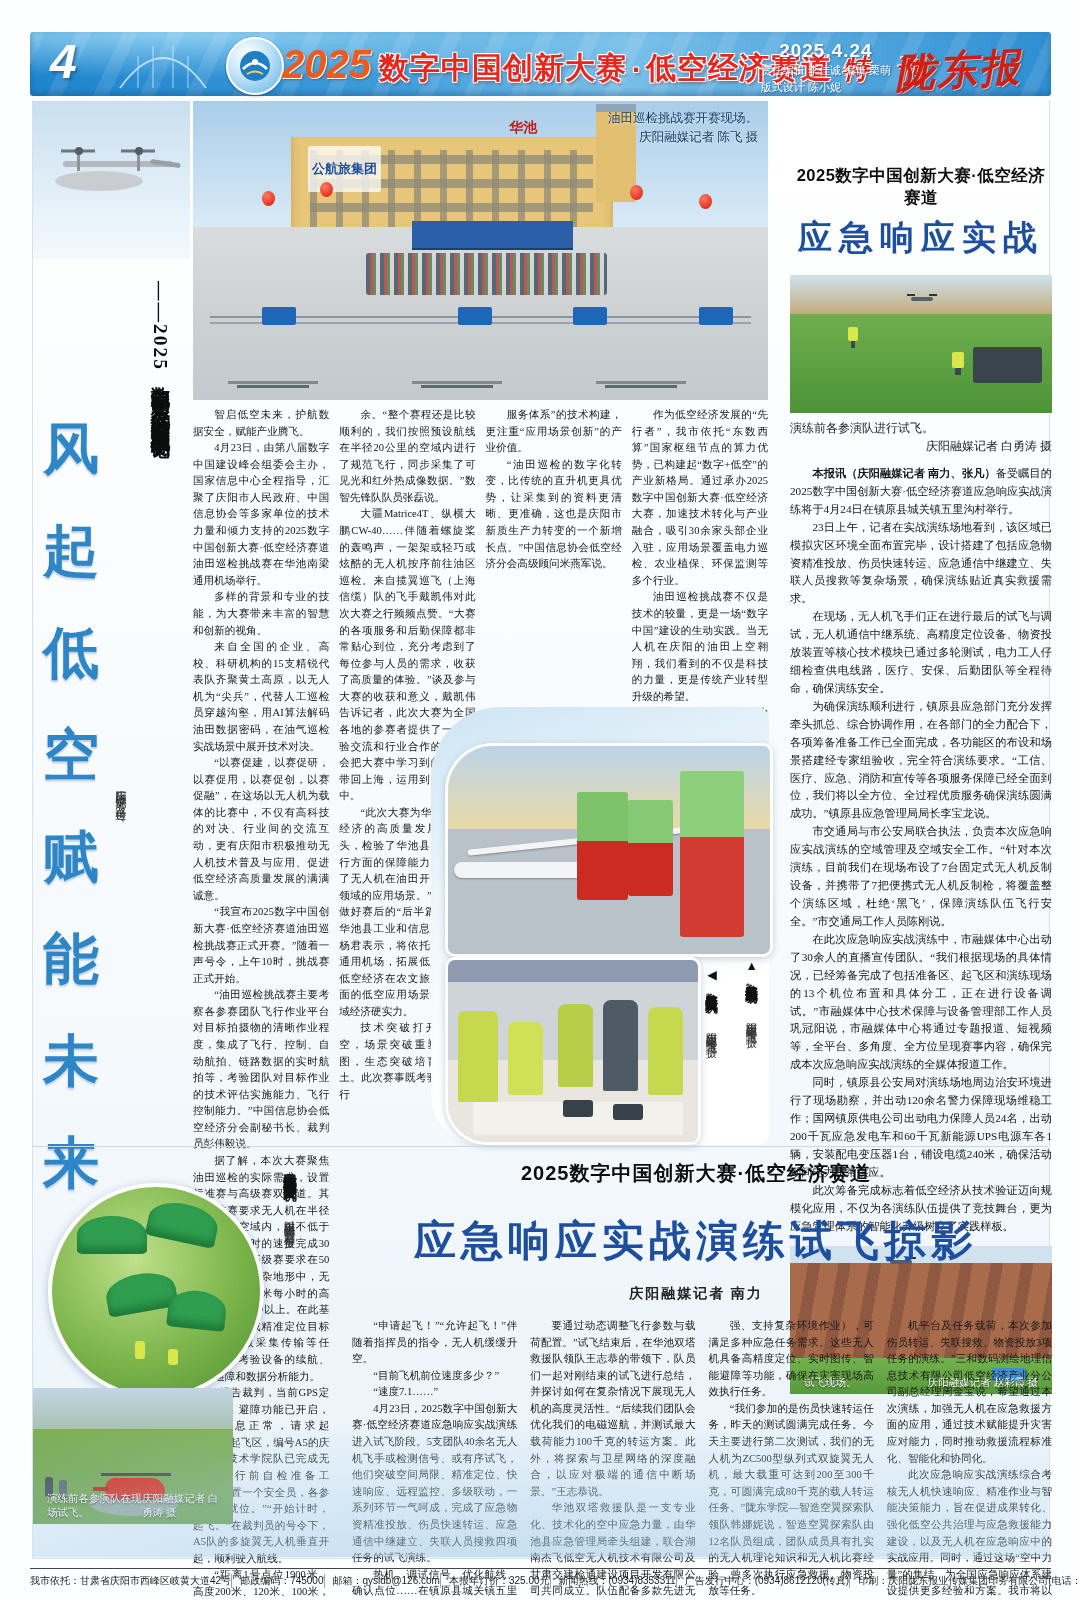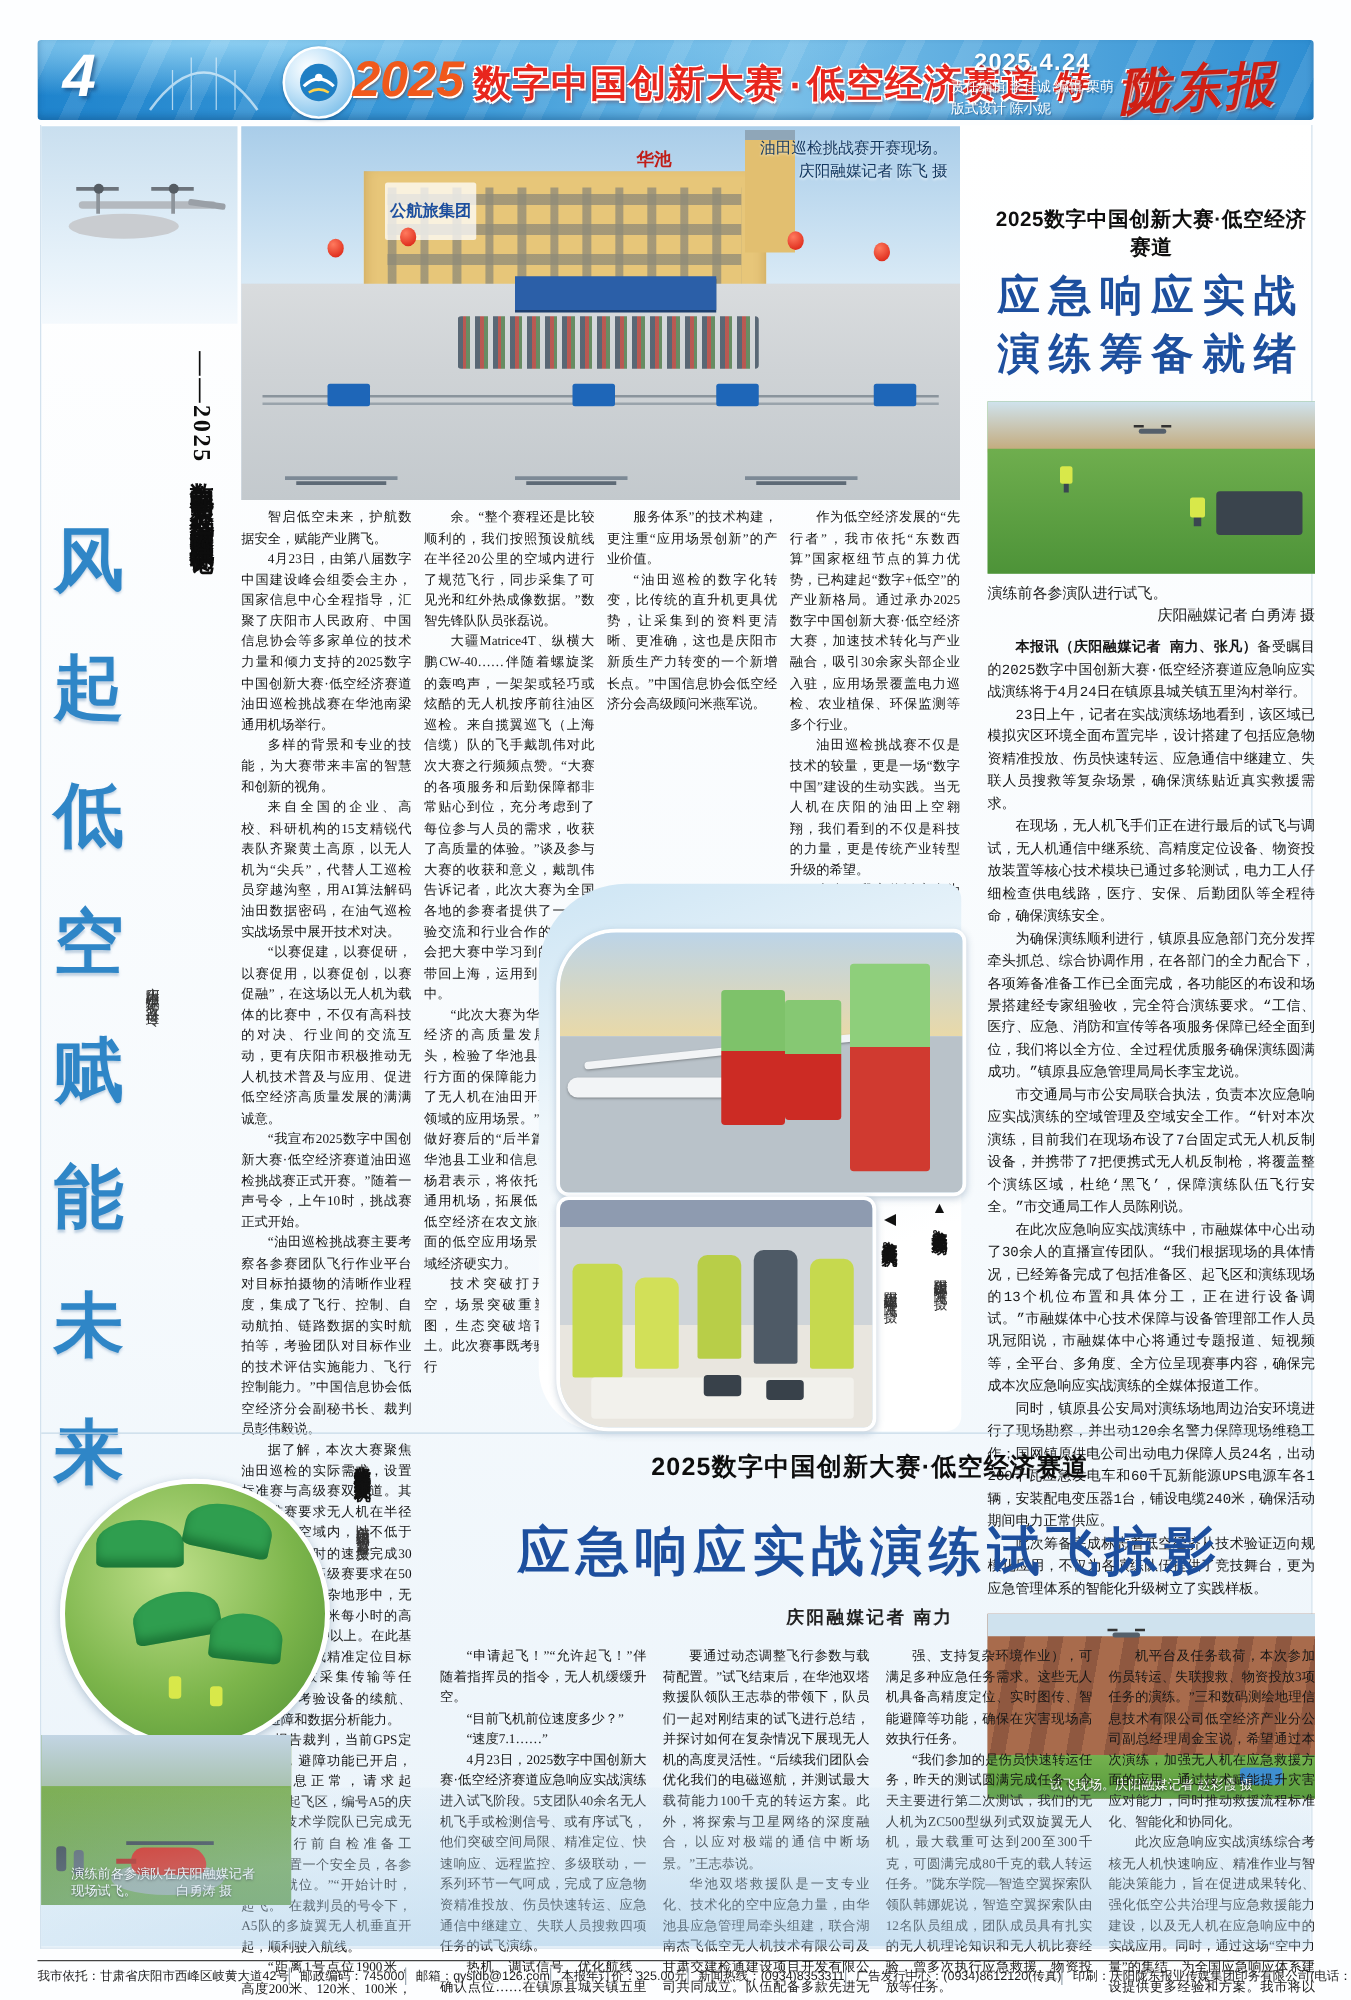--- a/index.html
+++ b/index.html
@@ -43,22 +43,22 @@
      background:linear-gradient(180deg,#c9dfef 0%,#e7f2fa 70%,#f4f9fd 100%);}
   .subtitle-v{position:absolute;right:18px;top:180px;height:880px;writing-mode:vertical-rl;
      font-size:19.5px;font-weight:bold;color:#0d0d0d;letter-spacing:2px;line-height:1.2;}
   .bigtitle{position:absolute;left:10px;top:320px;height:770px;display:flex;flex-direction:column;
      justify-content:space-between;}
   .bigchar{font-size:56px;font-weight:900;color:#2f86c7;line-height:1;
      text-shadow:0 2px 2px rgba(20,80,140,.25);font-family:"Liberation Serif",serif;}
   .byline-v{position:absolute;right:62px;top:680px;writing-mode:vertical-rl;font-size:11px;color:#333;letter-spacing:2px;}
   
   .photo{position:absolute;overflow:hidden;background:#cfe0ee;}
-  .oncap{position:absolute;left:0;right:0;bottom:4px;display:flex;justify-content:center;
-     padding:0 24px;font-size:10.5px;color:#fff;text-shadow:0 1px 2px rgba(0,0,0,.8);}
+  .oncap{position:absolute;left:0;right:0;bottom:4px;display:flex;justify-content:space-between;
+     padding:0 14px;font-size:10.5px;color:#fff;text-shadow:0 1px 2px rgba(0,0,0,.8);}
   
   .mainphoto{left:193px;top:101px;width:575px;height:299px;}
   .sky{position:absolute;left:0;top:0;right:0;height:42%;background:linear-gradient(180deg,#a9cde9,#d9eaf6);}
   .building{position:absolute;left:17%;top:12%;width:56%;height:36%;background:#e7c679;
      box-shadow:inset 0 -6px 10px rgba(120,80,20,.3);}
   .windows{position:absolute;inset:12% 6% 8% 6%;
      background:repeating-linear-gradient(90deg,rgba(70,90,120,.75) 0 7px,rgba(0,0,0,0) 7px 26px),
                 repeating-linear-gradient(0deg,rgba(70,90,120,.75) 0 9px,rgba(0,0,0,0) 9px 24px);opacity:.55;}
   .bldg-label{position:absolute;left:20%;top:15%;font-size:13px;font-weight:bold;color:#1d4f9e;
      background:rgba(255,255,255,.75);padding:14px 4px;border-radius:2px;}
@@ -108,21 +108,21 @@
   .grass{position:absolute;left:0;right:0;bottom:0;height:72%;
      background:linear-gradient(180deg,#6fae4e,#4d9338);}
   .hills{position:absolute;left:0;right:0;top:0;height:30%;background:linear-gradient(180deg,#cfe3ee,#c3a877);}
   .vest{position:absolute;width:10px;height:14px;background:#d8e84a;border-radius:2px;box-shadow:0 10px 0 -3px #3a4750;}
   .minidrone{position:absolute;width:22px;height:4px;background:#55606b;border-radius:2px;}
   .minidrone::before,.minidrone::after{content:"";position:absolute;top:-3px;width:8px;height:2px;background:#333;}
   .minidrone::before{left:-4px}.minidrone::after{right:-4px}
   .r-cap{margin-top:6px;font-size:12px;color:#222;line-height:1.5;}
   .r-cap .l2{text-align:right;}
   .r-body{margin-top:10px;}
-  .r-body p{margin:0;text-indent:2em;font-size:11.2px;line-height:1.6;text-align:justify;color:#161616;font-family:Liberation Mono, monospace;}
+  .r-body p{margin:0;text-indent:2em;font-size:11.2px;line-height:1.6;text-align:justify;color:#161616;}
   .r-photo2{position:relative;margin-top:10px;width:262px;height:148px;overflow:hidden;background:#9a6a50;}
   .redhill{position:absolute;left:0;right:0;top:12%;height:66%;
      background:repeating-linear-gradient(100deg,#a86b4c 0 18px,#8f5840 18px 30px);}
   .skystrip{position:absolute;left:0;right:0;top:0;height:14%;background:#cfe2ee;}
   .field2{position:absolute;left:0;right:0;bottom:0;height:24%;background:linear-gradient(180deg,#74b14e,#579a3c);}
   .van{position:absolute;right:10%;bottom:8%;width:34px;height:14px;background:#3f8fd0;border-radius:3px;}
   
   .divider{position:absolute;left:33px;top:1146px;width:1015px;height:1px;background:#c6d9e7;}
   .circlephoto{position:absolute;left:48px;top:1183px;width:208px;height:208px;border-radius:50%;
      overflow:hidden;border:4px solid #fff;box-shadow:0 2px 8px rgba(30,70,110,.3);
@@ -313,21 +313,20 @@
     <div class="vcap" style="left:508px;top:560px;height:176px">
       <span class="c">◀参赛选手组装无人机。</span>
       <span class="r">庆阳融媒记者 陈飞 摄</span>
     </div>
   </div>
 
   <div class="rightcol">
     <div class="r-kicker">2025数字中国创新大赛·低空经济赛道</div>
     <div class="r-title">
       <div>应急响应实战</div>
-      <div>演练筹备就绪</div>
     </div>
     <div class="r-photo">
       <div class="hills"></div>
       <div class="grass"></div>
       <div class="vest" style="left:22%;top:38%"></div>
       <div class="vest" style="left:62%;top:56%;width:12px;height:16px"></div>
       <div class="fig" style="left:70%;top:52%;width:26%;height:26%;background:#3a444d;border-radius:3px"></div>
       <div class="minidrone" style="left:46%;top:16%"></div>
     </div>
     <div class="r-cap">

